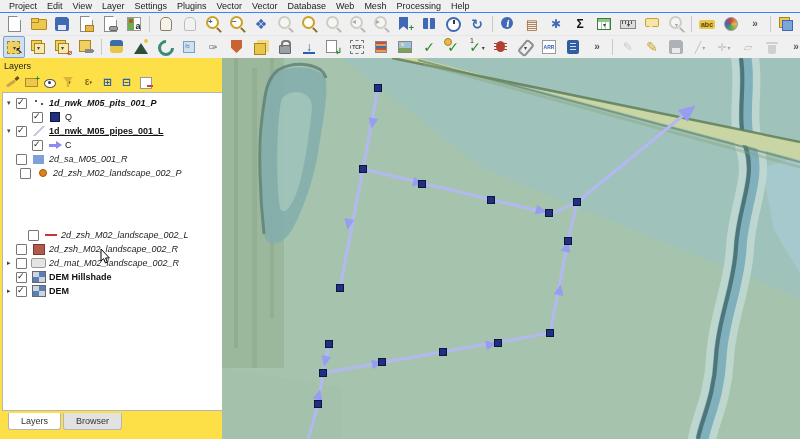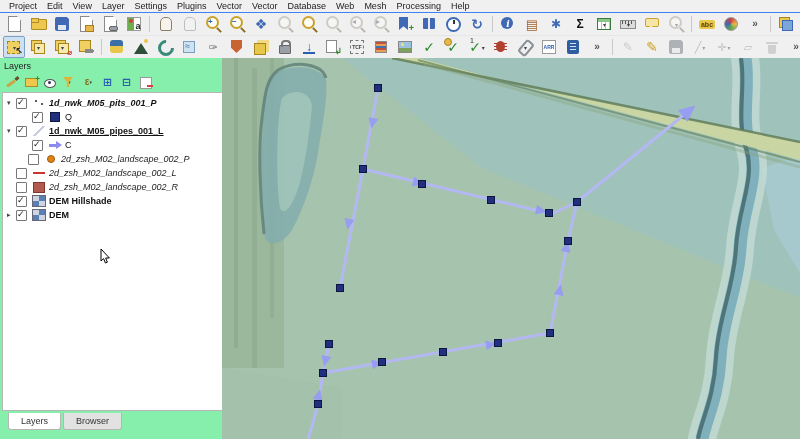--- a/index.html
+++ b/index.html
@@ -110,21 +110,21 @@
   .i-arr .ig{font-size:5px;color:#2a5fb0;}
   .i-bluepanel::before{content:"";position:absolute;inset:3px 4px;background:#2f5f9e;border-radius:2px;}
   .i-bluepanel::after{content:"";position:absolute;left:7px;right:7px;top:6px;height:7px;
     background:repeating-linear-gradient(180deg,#cfe0f5 0 1px,transparent 1px 3px);}
   .i-editpen .ig{color:#999;font-size:12px;}
   .i-pencil .ig{color:#caa227;font-size:14px;}
   .i-addline .ig,.i-vertex .ig,.i-modattr .ig{color:#888;font-size:11px;}
   .i-trash::before{content:"";position:absolute;width:8px;height:9px;left:6px;bottom:3px;background:#aaa;border-radius:0 0 2px 2px;}
   .i-trash::after{content:"";position:absolute;width:12px;height:2px;left:4px;top:5px;background:#aaa;}
   
-  #layers-panel{position:absolute;left:0;top:58px;width:255px;bottom:0;background:#86efac;}
+  #layers-panel{position:absolute;left:0;top:58px;width:255px;bottom:0;background:#fde047;}
   #panel-header{height:14px;display:flex;align-items:center;padding:1px 4px 0 4px;}
   #panel-title{font-size:9px;color:#222;flex:1;}
   .ph-btn{width:9px;height:9px;margin-left:3px;border:1px solid #888;background:#fafafa;
           display:flex;align-items:center;justify-content:center;font-size:6px;color:#555;}
   #panel-toolbar{height:18px;display:flex;align-items:center;padding-left:3px;}
   .pbtn{display:flex;align-items:center;justify-content:center;width:17px;height:16px;margin:0 1px;position:relative;flex:0 0 auto;}
   .pbtn .ig{font-size:10px;font-weight:bold;color:#555;line-height:1;position:relative;z-index:2;}
   .pbtn .dd{font-size:5px;color:#444;margin-left:0;}
   .p-brush::before{content:"";position:absolute;width:10px;height:3px;left:2px;top:8px;background:#caa54a;transform:rotate(-35deg);border-radius:1px;}
   .p-brush::after{content:"";position:absolute;width:4px;height:3px;right:2px;top:3px;background:#6b4a2a;transform:rotate(-35deg);}
@@ -472,43 +472,59 @@
         <span class="layer-label bold underline">1d_nwk_M05_pipes_001_L</span>
       </div>
       <div class="tree-row" style="padding-left: 20px;">
         <span class="expander"></span>
         <span class="checkbox checked"></span>
         <span class="swatch">
           <span class="sw-arrow"></span>
         </span>
         <span class="layer-label ">C</span>
       </div>
-      <div class="tree-row" style="padding-left: 16px;">
-        <span class="expander"></span>
-        <span class="checkbox"></span>
-        <span class="swatch">
-          <span class="sw-orangedot"></span>
-        </span>
-        <span class="layer-label italic">2d_zsh_M02_landscape_002_P</span>
-      </div>
       <div class="tree-row" style="padding-left: 4px;">
         <span class="expander"></span>
         <span class="checkbox"></span>
         <span class="swatch">
+          <span class="sw-blue"></span>
+        </span>
+        <span class="layer-label italic">2d_sa_M05_001_R</span>
+      </div>
+      <div class="tree-row" style="padding-left: 8px;">
+        <span class="expander"></span>
+        <span class="checkbox"></span>
+        <span class="swatch">
+          <span class="sw-orangedot"></span>
+        </span>
+        <span class="layer-label italic">2d_zsh_M02_landscape_002_P</span>
+      </div>
+      <div class="tree-row" style="padding-left: 16px; margin-top: 48px;">
+        <span class="expander"></span>
+        <span class="checkbox"></span>
+        <span class="swatch">
           <span class="sw-redline"></span>
         </span>
         <span class="layer-label italic">2d_zsh_M02_landscape_002_L</span>
       </div>
       <div class="tree-row" style="padding-left: 4px;">
         <span class="expander"></span>
         <span class="checkbox"></span>
         <span class="swatch">
           <span class="sw-brick"></span>
         </span>
         <span class="layer-label italic">2d_zsh_M02_landscape_002_R</span>
+      </div>
+      <div class="tree-row" style="padding-left: 4px;">
+        <span class="expander">▸</span>
+        <span class="checkbox"></span>
+        <span class="swatch">
+          <span class="sw-poly"></span>
+        </span>
+        <span class="layer-label italic">2d_mat_M02_landscape_002_R</span>
       </div>
       <div class="tree-row" style="padding-left: 4px;">
         <span class="expander"></span>
         <span class="checkbox checked"></span>
         <span class="swatch">
           <span class="sw-checker"></span>
         </span>
         <span class="layer-label bold">DEM Hillshade</span>
       </div>
       <div class="tree-row" style="padding-left: 4px;">

